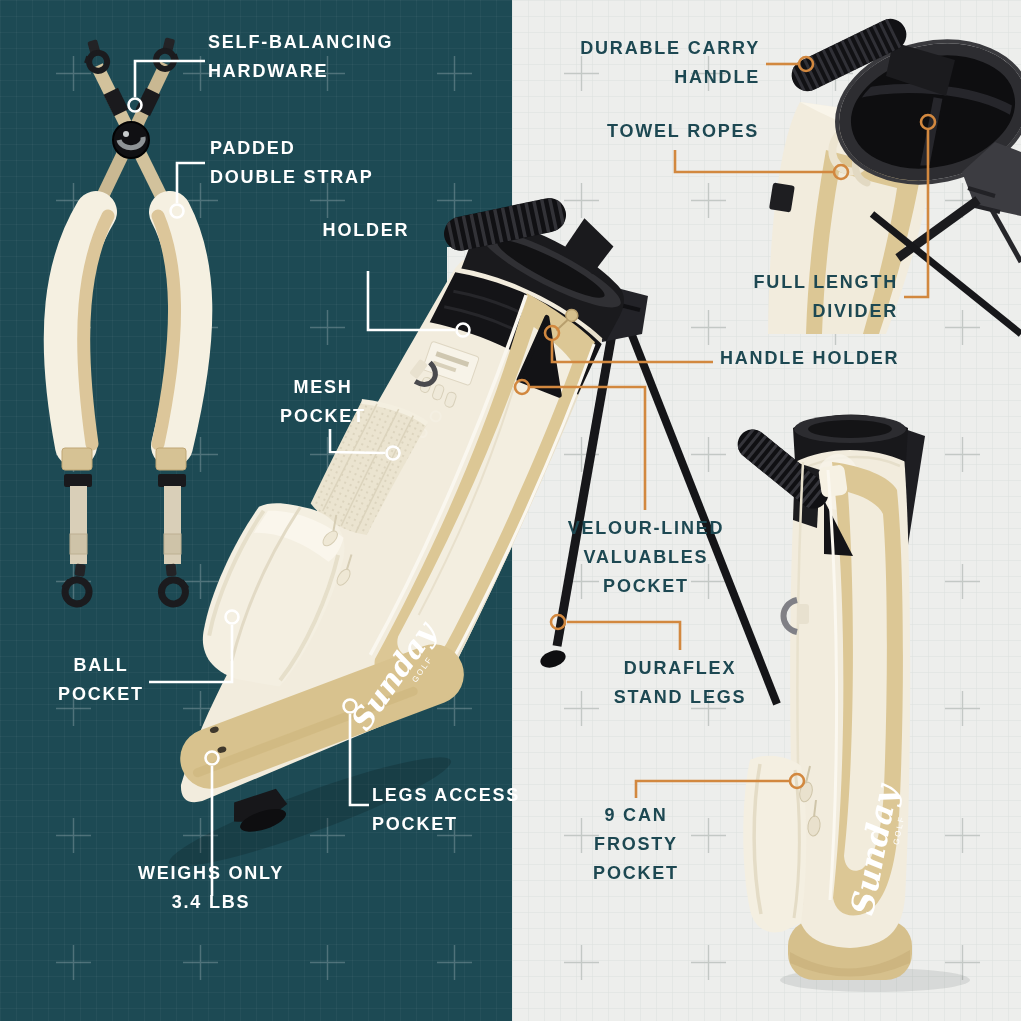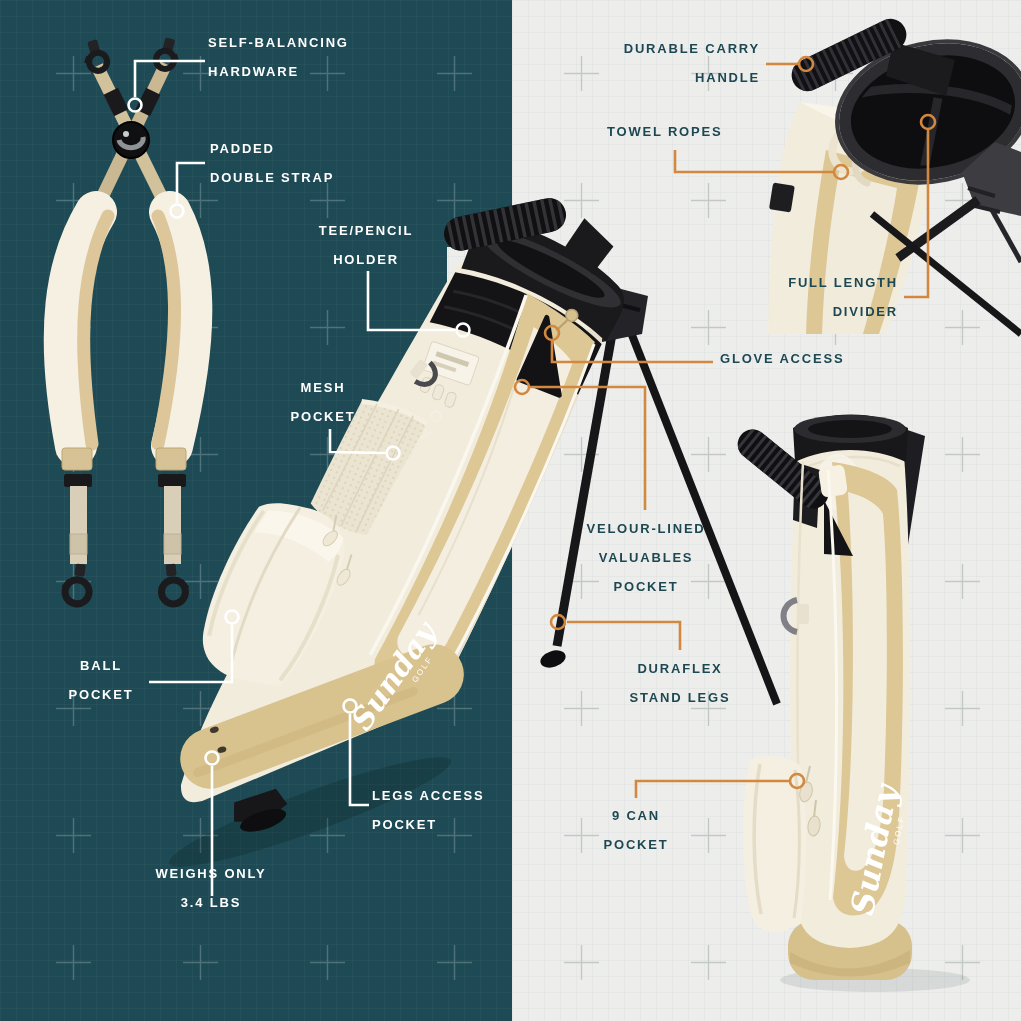--- a/index.html
+++ b/index.html
@@ -4,21 +4,21 @@
 <style>
   html,body{margin:0;padding:0;background:#0c2d35;}
   .canvas{
     position:relative;width:1021px;height:1021px;overflow:hidden;
     font-family:"Liberation Sans",sans-serif;
   }
   .art{position:absolute;left:0;top:0;}
   .lbl{
     position:absolute;
     font-weight:bold;
-    font-size:13px;
+    font-size:18px;
     line-height:29px;
     letter-spacing:1.8px;
     white-space:nowrap;
   }
   .lbl span{display:block;}
   .lbl-light{color:#ffffff;}
   .lbl-dark{color:#1d4852;}
   .ta-c{text-align:center;}
   .ta-r{text-align:right;}
 </style>
@@ -352,21 +352,20 @@
 
 <div class="lbl lbl-light" style="left:208px;top:28px;">
   <span>SELF-BALANCING</span>
   <span>HARDWARE</span>
 </div>
 <div class="lbl lbl-light" style="left:210px;top:134px;">
   <span>PADDED</span>
   <span>DOUBLE STRAP</span>
 </div>
 <div class="lbl lbl-light ta-c" style="left:276px;top:216px;width:180px;">
-  <span>TEE/PENCIL</span>
   <span>HOLDER</span>
 </div>
 <div class="lbl lbl-light ta-c" style="left:243px;top:373px;width:160px;">
   <span>MESH</span>
   <span>POCKET</span>
 </div>
 <div class="lbl lbl-light ta-c" style="left:36px;top:651px;width:130px;">
   <span>BALL</span>
   <span>POCKET</span>
 </div>
@@ -383,29 +382,30 @@
   <span>HANDLE</span>
 </div>
 <div class="lbl lbl-dark" style="left:607px;top:117px;">
   <span>TOWEL ROPES</span>
 </div>
 <div class="lbl lbl-dark ta-r" style="left:736px;top:268px;width:162px;">
   <span>FULL LENGTH</span>
   <span>DIVIDER</span>
 </div>
 <div class="lbl lbl-dark" style="left:720px;top:344px;">
-  <span>GLOVE ACCESS</span>
+  <span>HANDLE HOLDER</span>
 </div>
 <div class="lbl lbl-dark ta-c" style="left:558px;top:514px;width:176px;">
   <span>VELOUR-LINED</span>
   <span>VALUABLES</span>
   <span>POCKET</span>
 </div>
 <div class="lbl lbl-dark ta-c" style="left:591px;top:654px;width:178px;">
   <span>DURAFLEX</span>
   <span>STAND LEGS</span>
 </div>
 <div class="lbl lbl-dark ta-c" style="left:558px;top:801px;width:156px;">
   <span>9 CAN</span>
+  <span>FROSTY</span>
   <span>POCKET</span>
 </div>
 
 </div>
 
 </body></html>

